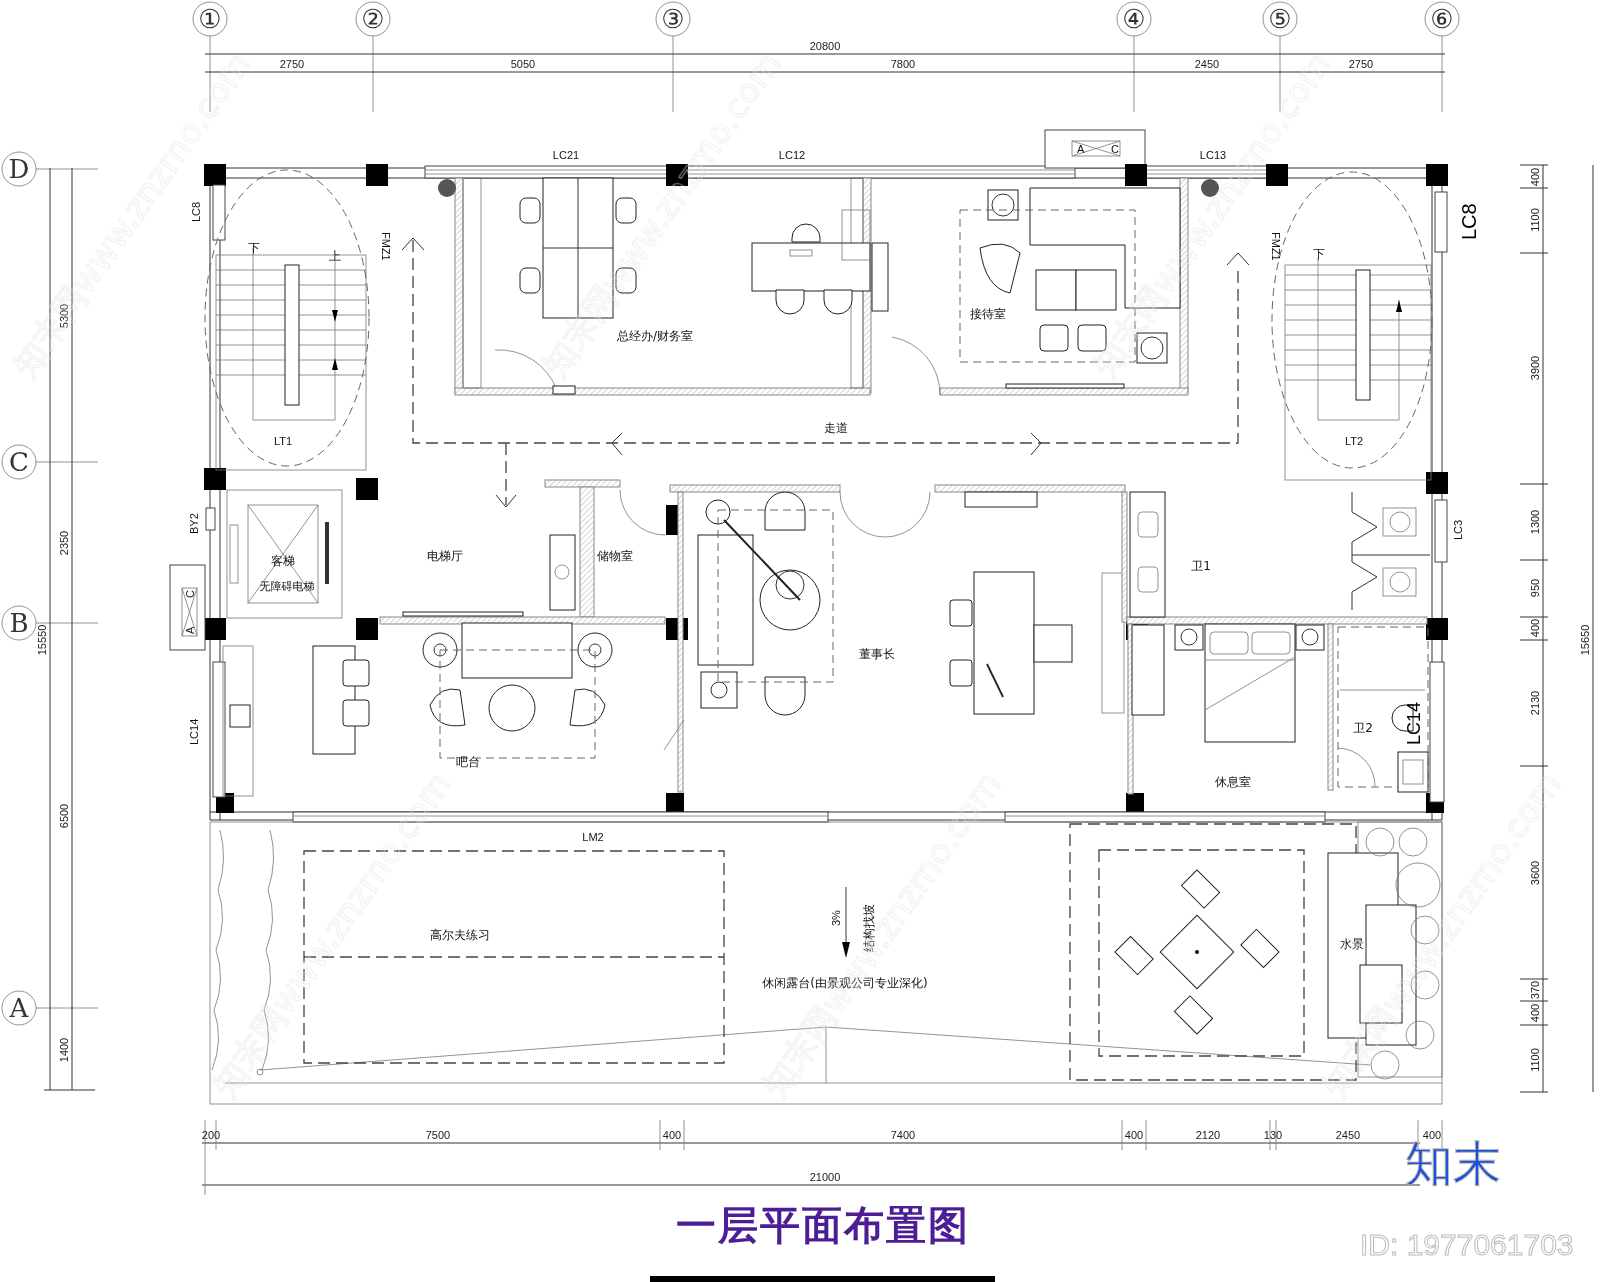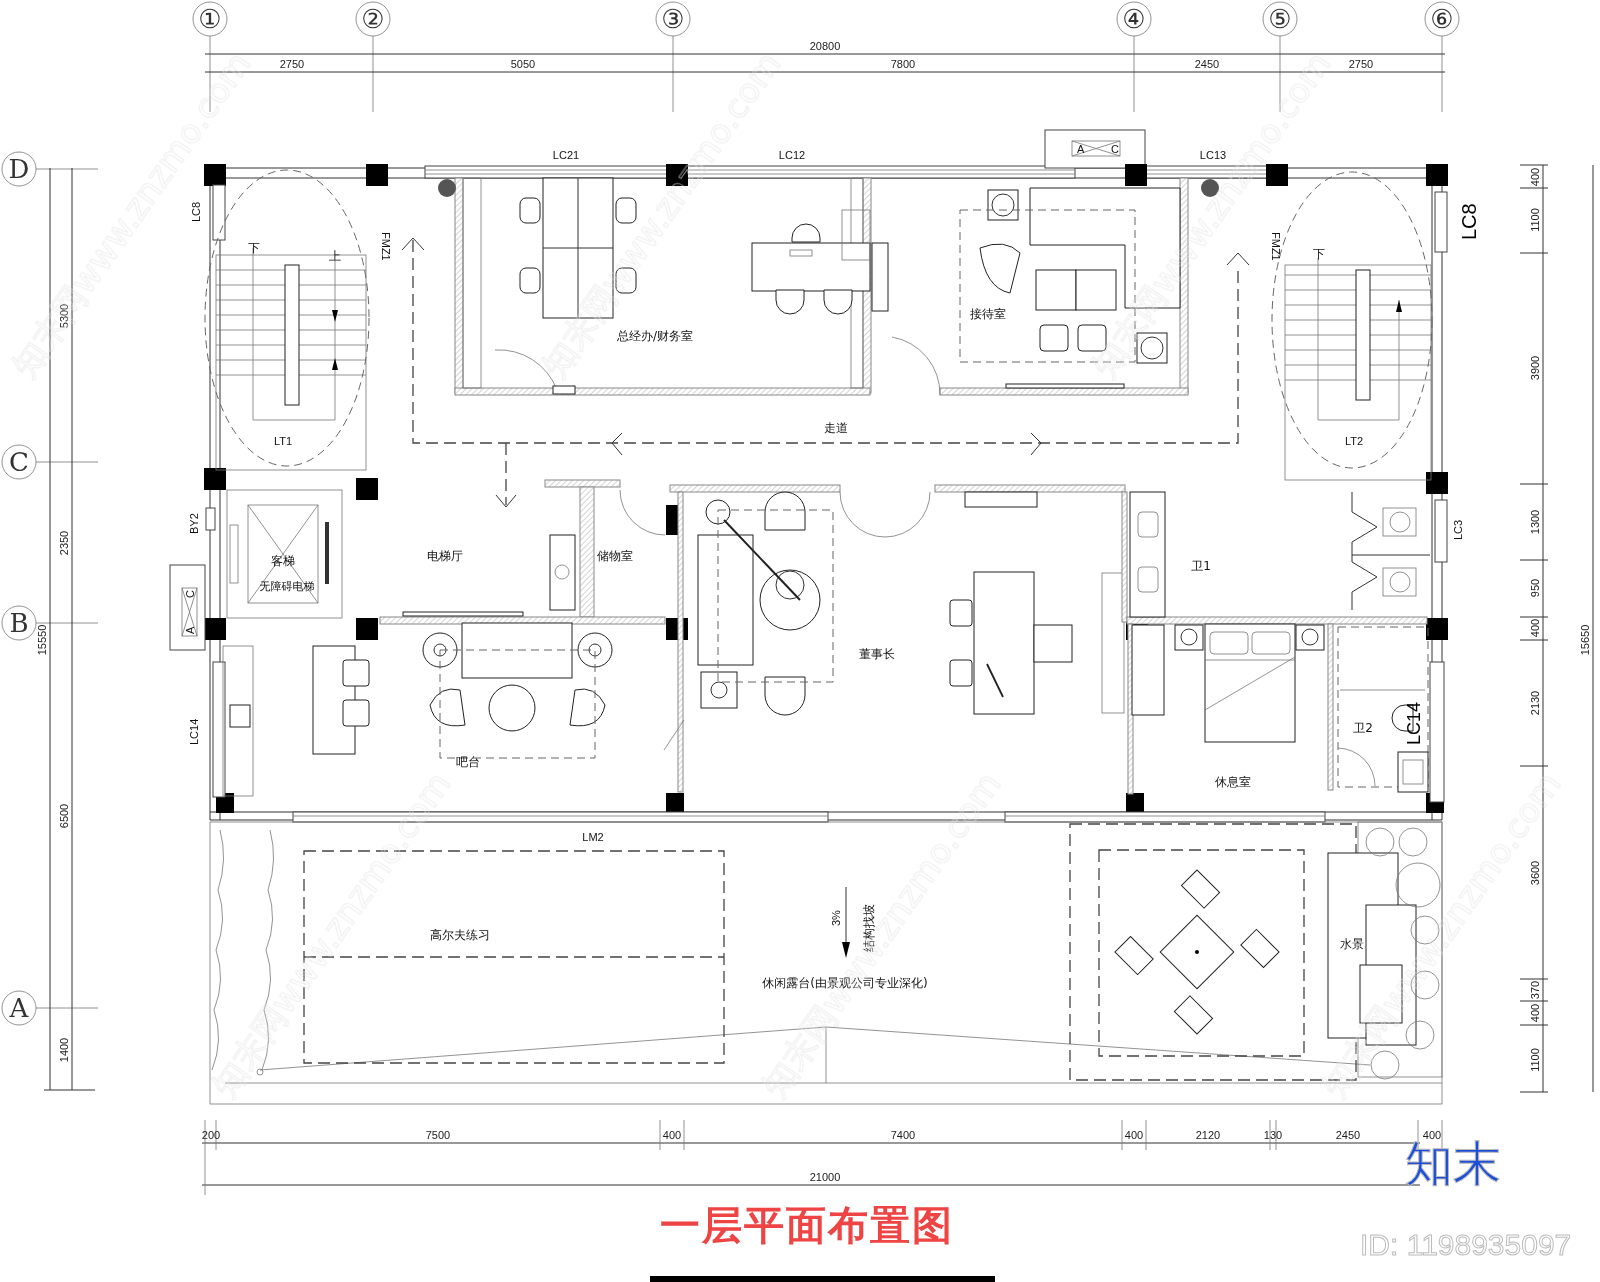--- a/index.html
+++ b/index.html
@@ -11,21 +11,21 @@
   .lbl { font-family: "Liberation Sans", sans-serif; font-size: 11px; fill: #111; }
   .ln { stroke: #333; stroke-width: 1; fill: none; }
   .thin { stroke: #777; stroke-width: 0.8; fill: none; }
   .hatch { stroke: #888; stroke-width: 1; fill: url(#hatchPat); }
   .col { fill: #000; }
   .dash { stroke: #444; stroke-width: 1.3; fill: none; stroke-dasharray: 12 6; }
   .dashthin { stroke: #666; stroke-width: 1; fill: none; stroke-dasharray: 8 5; }
   .win { stroke: #444; stroke-width: 1; fill: #fff; }
   .furn { stroke: #222; stroke-width: 1; fill: #fff; }
   .wm { font-family: "DejaVu Sans", sans-serif; fill: none; stroke: #e3e3e3; stroke-width: 1; }
-  #title { position: absolute; left: 660px; top: 1198px; font-size: 40px; font-weight: bold; color: #ef4444; letter-spacing: 2px; font-family: "DejaVu Sans", sans-serif; }
+  #title { position: absolute; left: 676px; top: 1198px; font-size: 40px; font-weight: bold; color: #4c1d95; letter-spacing: 2px; font-family: "DejaVu Sans", sans-serif; }
   #title-bar { position: absolute; left: 650px; top: 1276px; width: 345px; height: 6px; background: #000; }
   #brand { position: absolute; left: 1405px; top: 1132px; font-size: 48px; color: #1d4ed8; -webkit-text-stroke: 1px #bbb; font-family: "DejaVu Sans", sans-serif; }
   #brand-id { position: absolute; left: 1360px; top: 1228px; font-size: 30px; color: #fff; -webkit-text-stroke: 1px #bbb; font-family: "Liberation Sans", sans-serif; }
 </style>
 </head>
 <body>
 
 <svg id="plan" viewBox="0 0 1600 1282" xmlns="http://www.w3.org/2000/svg">
   <defs>
     <pattern id="hatchPat" patternUnits="userSpaceOnUse" width="4" height="4" patternTransform="rotate(45)">
@@ -544,13 +544,13 @@
     <text class="wm" font-size="34" transform="translate(1110,380) rotate(-55)">知末网www.znzmo.com</text>
     <text class="wm" font-size="34" transform="translate(780,1100) rotate(-55)">知末网www.znzmo.com</text>
     <text class="wm" font-size="34" transform="translate(230,1100) rotate(-55)">知末网www.znzmo.com</text>
     <text class="wm" font-size="34" transform="translate(1340,1100) rotate(-55)">知末网www.znzmo.com</text>
   </g>
 </svg>
 
 <div id="title">一层平面布置图</div>
 <div id="title-bar"></div>
 <div id="brand">知末</div>
-<div id="brand-id">ID: 1198935097</div>
+<div id="brand-id">ID: 1977061703</div>
 
 </body></html>

